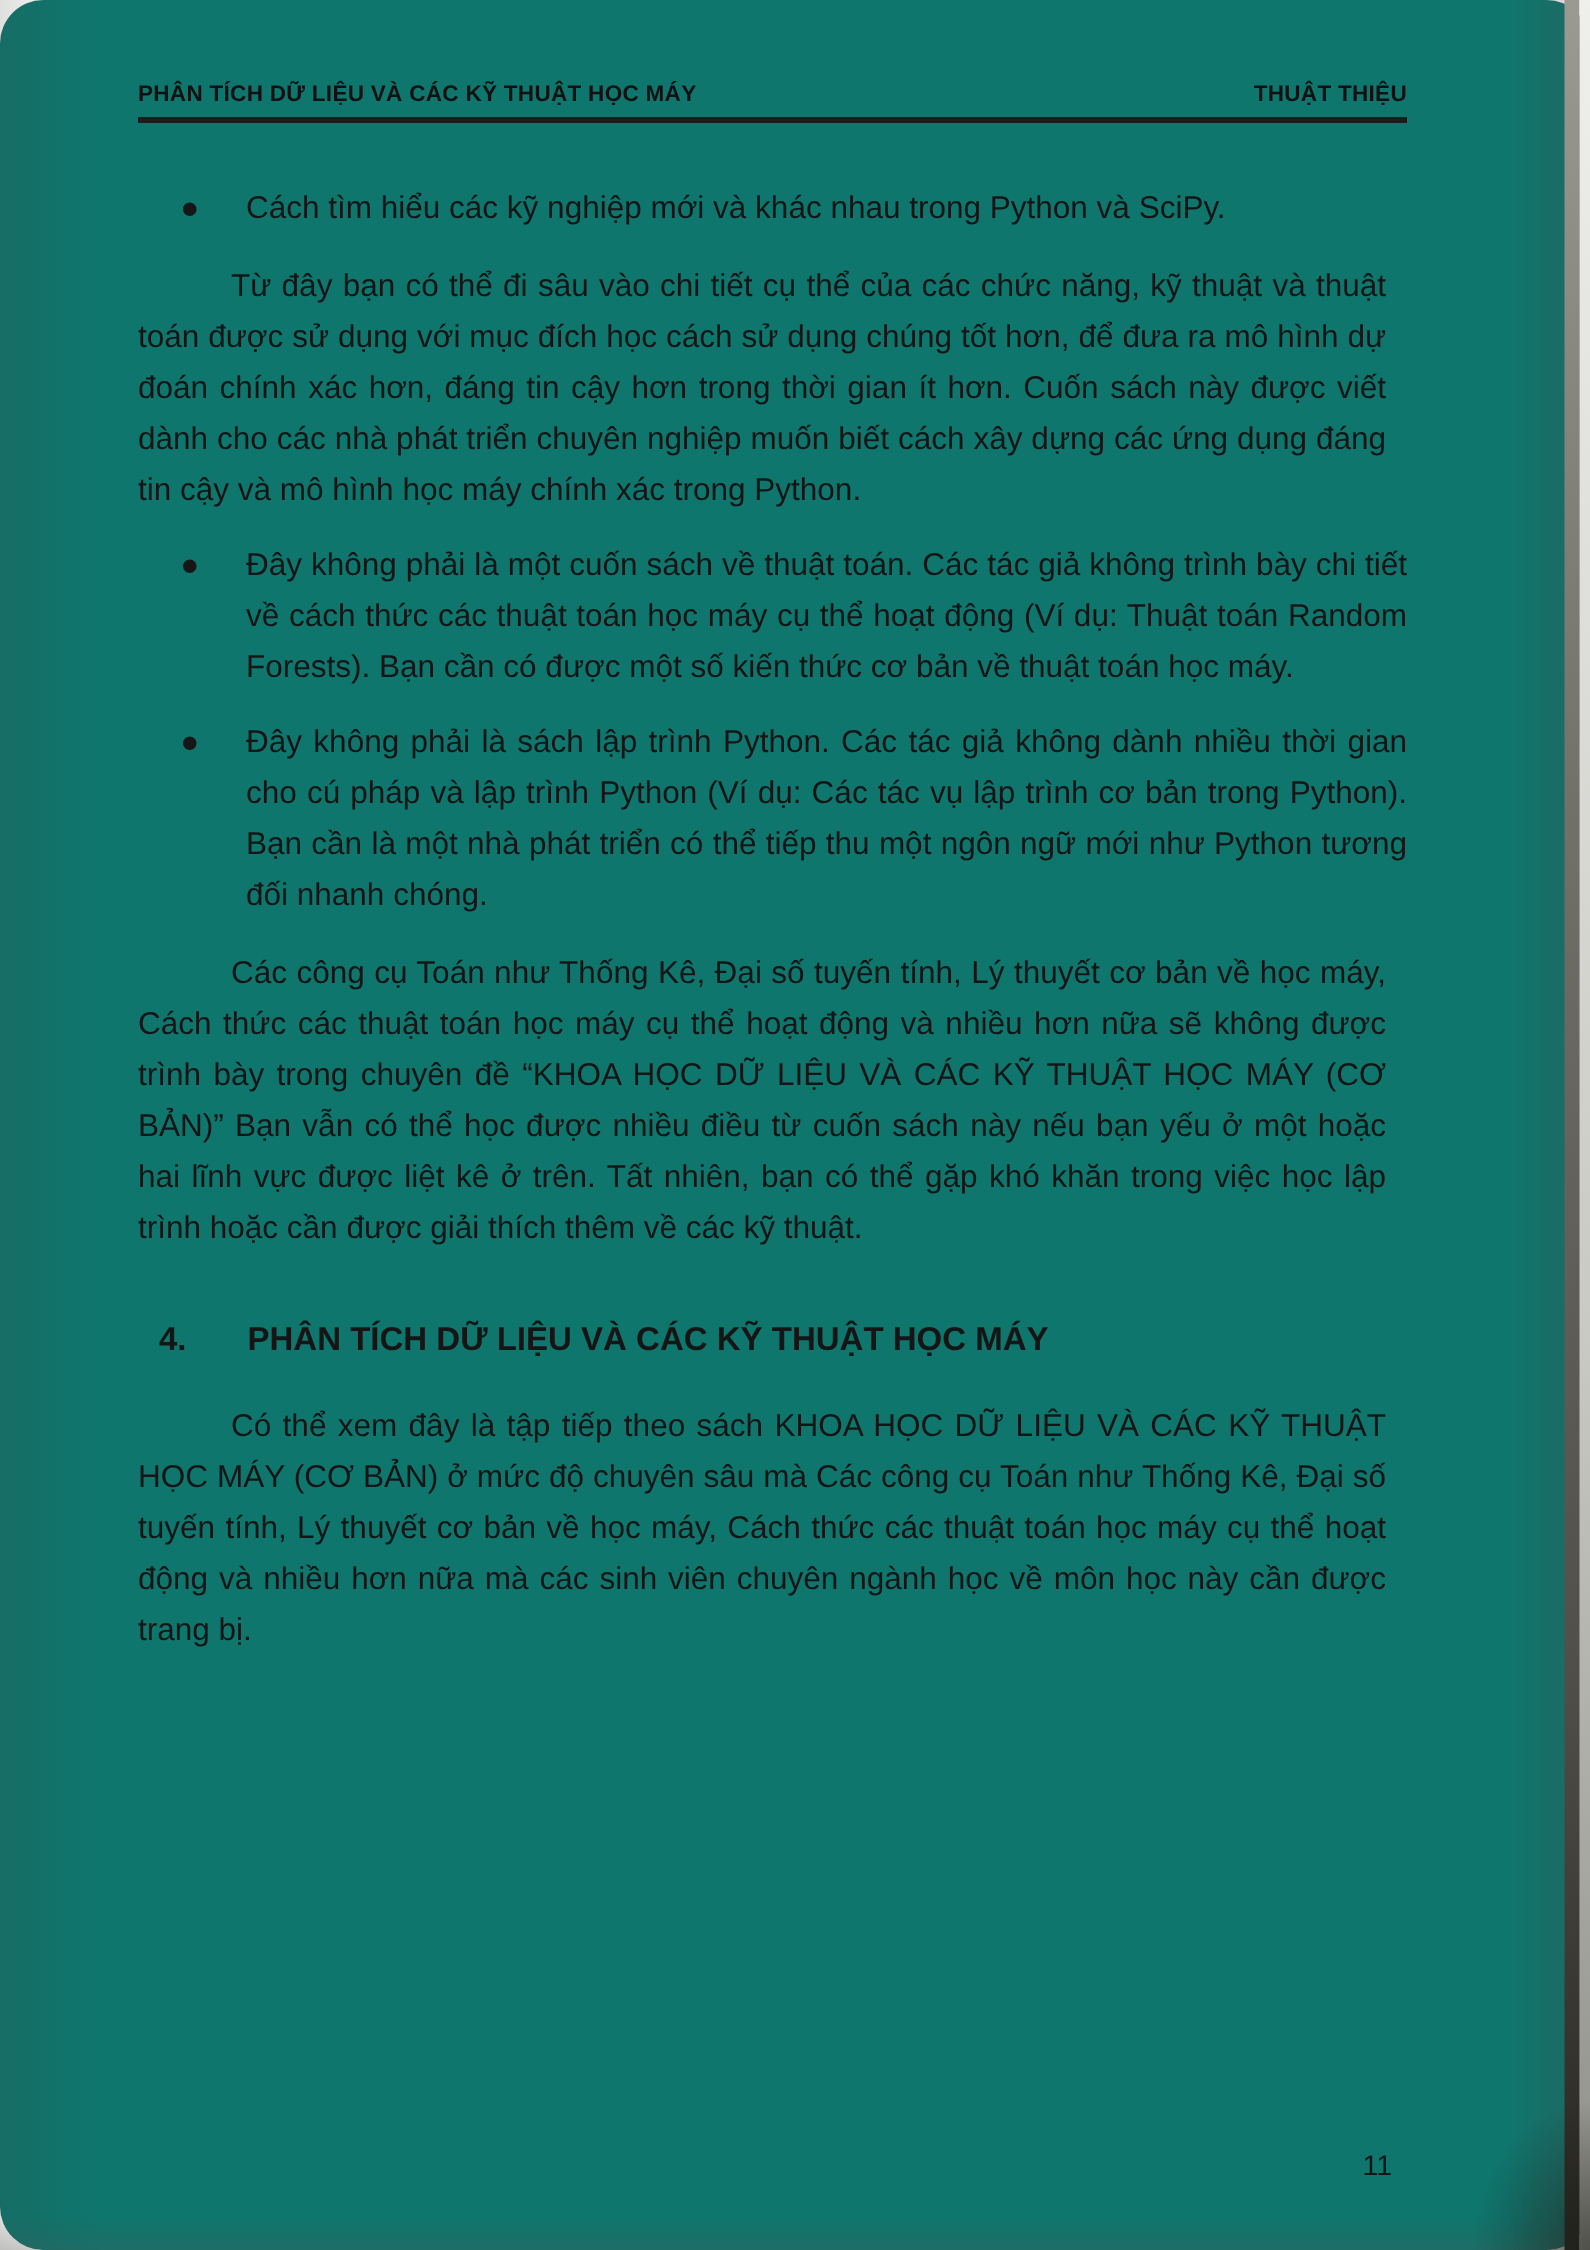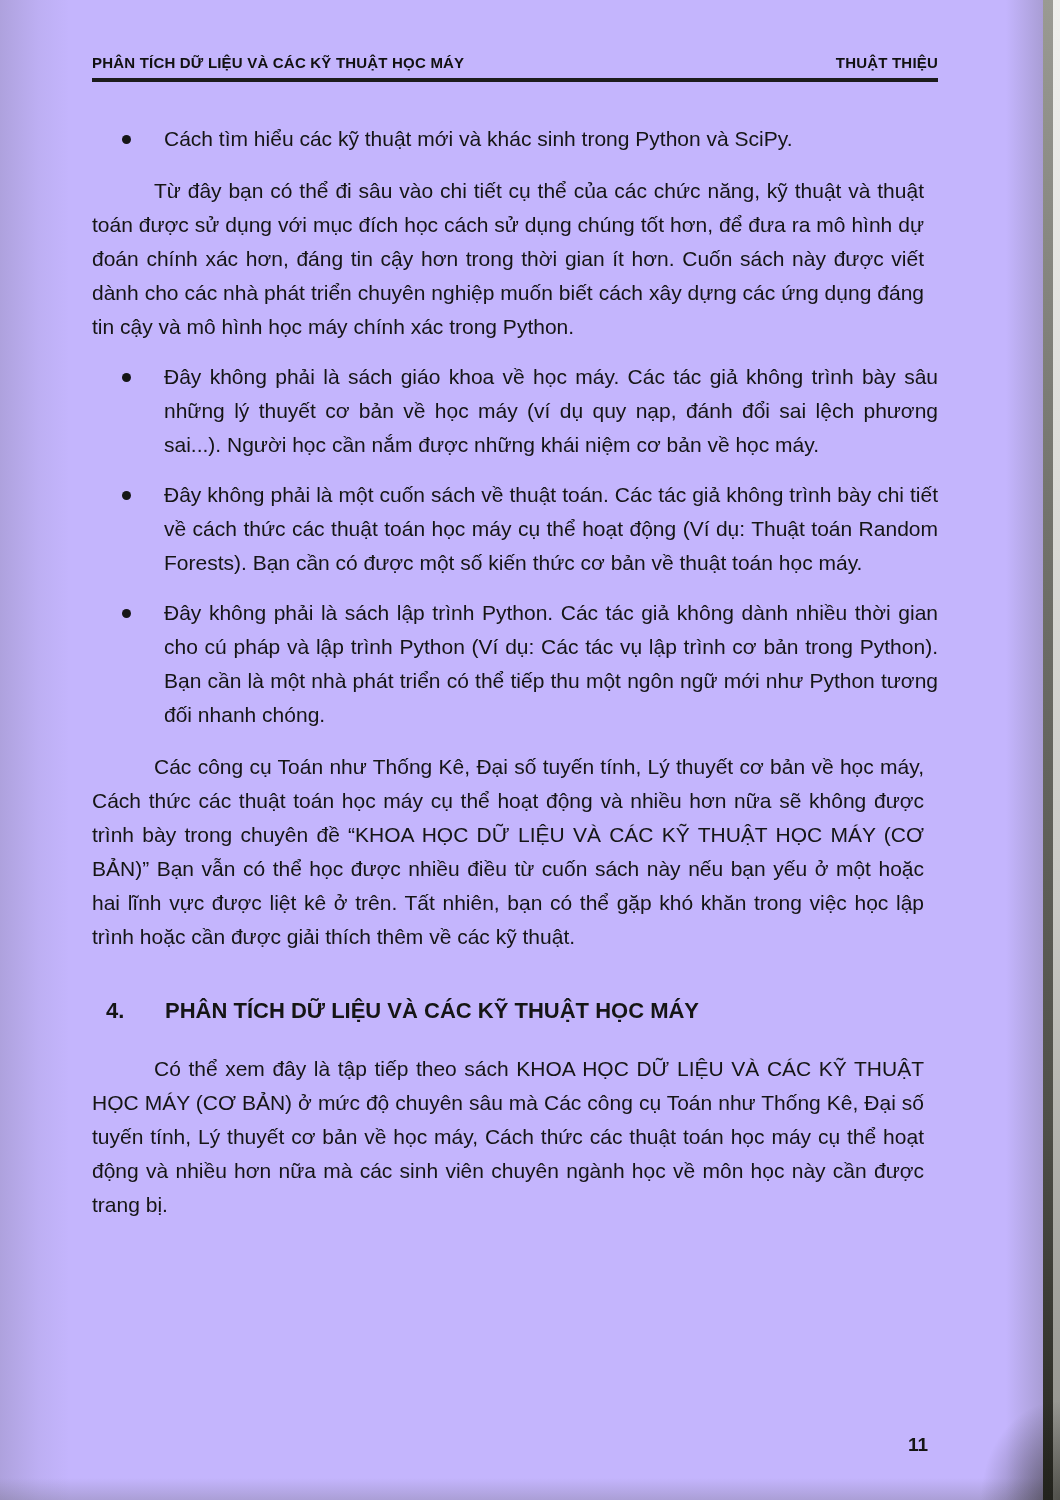--- a/index.html
+++ b/index.html
@@ -4,21 +4,21 @@
 <style>
   * { box-sizing: border-box; }
   html, body { margin: 0; padding: 0; }
   body {
     width: 1060px; height: 1500px;
     position: relative; overflow: hidden;
     background: #ffffff;
     font-family: "Liberation Sans", sans-serif;
     color: #151515;
   }
-  .scan { position: absolute; inset: 0; background: #c4b5fd; }
+  .scan { position: absolute; inset: 0; background: #0f766e; border-radius: 29px; }
 
   .page { position: relative; height: 100%; padding: 54px 122px 0 92px; z-index: 2; }
 
   .running-header {
     display: flex; justify-content: space-between; align-items: flex-end;
     font-weight: bold; font-size: 15px; letter-spacing: 0.2px; color: #111;
   }
   .header-rule { height: 4px; background: #1c1c1c; margin-top: 7px; }
 
   main { margin-top: 40px; font-size: 21px; line-height: 34px; text-align: justify; }
@@ -34,21 +34,21 @@
   .para { margin: 18px 14px 0 0; text-indent: 62px; }
 
   .section-heading {
     display: flex; font-weight: bold; font-size: 22px;
     margin-top: 40px; margin-bottom: 24px; text-align: left;
   }
   .heading-number { width: 73px; flex: none; padding-left: 14px; }
 
   .page-number {
     position: absolute; right: 132px; bottom: 44px;
-    font-weight: bold; font-size: 19px; z-index: 3;
+    font-weight: normal; font-size: 19px; z-index: 3;
   }
 
   
   .edge-left { position: absolute; left: 0; top: 0; width: 70px; height: 100%; z-index: 4; pointer-events: none;
     background: linear-gradient(90deg, rgba(60,60,55,0.16), rgba(60,60,55,0.05) 55%, rgba(60,60,55,0)); }
   .edge-bottom { position: absolute; left: 0; bottom: 0; width: 100%; height: 22px; z-index: 4; pointer-events: none;
     background: linear-gradient(0deg, rgba(80,80,75,0.22), rgba(80,80,75,0)); }
   .edge-right-shade { position: absolute; right: 16px; top: 0; width: 38px; height: 100%; z-index: 4; pointer-events: none;
     background: linear-gradient(90deg, rgba(70,70,65,0), rgba(70,70,65,0.22)); }
   .edge-right-strip { position: absolute; right: 7px; top: 0; width: 10px; height: 100%; z-index: 5; pointer-events: none;
@@ -66,27 +66,23 @@
 
     <header class="running-header">
       <span>PHÂN TÍCH DỮ LIỆU VÀ CÁC KỸ THUẬT HỌC MÁY</span>
       <span>THUẬT THIỆU</span>
     </header>
     <div class="header-rule"></div>
 
     <main id="content">
         <div class="bullet-item">
           <span class="bullet-marker"></span>
-          <span class="bullet-text">Cách tìm hiểu các kỹ thuật mới và khác sinh trong Python và SciPy.</span>
+          <span class="bullet-text">Cách tìm hiểu các kỹ nghiệp mới và khác nhau trong Python và SciPy.</span>
         </div>
         <p class="para">Từ đây bạn có thể đi sâu vào chi tiết cụ thể của các chức năng, kỹ thuật và thuật toán được sử dụng với mục đích học cách sử dụng chúng tốt hơn, để đưa ra mô hình dự đoán chính xác hơn, đáng tin cậy hơn trong thời gian ít hơn. Cuốn sách này được viết dành cho các nhà phát triển chuyên nghiệp muốn biết cách xây dựng các ứng dụng đáng tin cậy và mô hình học máy chính xác trong Python.</p>
-        <div class="bullet-item">
-          <span class="bullet-marker"></span>
-          <span class="bullet-text">Đây không phải là sách giáo khoa về học máy. Các tác giả không trình bày sâu những lý thuyết cơ bản về học máy (ví dụ quy nạp, đánh đổi sai lệch phương sai...). Người học cần nắm được những khái niệm cơ bản về học máy.</span>
-        </div>
         <div class="bullet-item">
           <span class="bullet-marker"></span>
           <span class="bullet-text">Đây không phải là một cuốn sách về thuật toán. Các tác giả không trình bày chi tiết về cách thức các thuật toán học máy cụ thể hoạt động (Ví dụ: Thuật toán Random Forests). Bạn cần có được một số kiến thức cơ bản về thuật toán học máy.</span>
         </div>
         <div class="bullet-item">
           <span class="bullet-marker"></span>
           <span class="bullet-text">Đây không phải là sách lập trình Python. Các tác giả không dành nhiều thời gian cho cú pháp và lập trình Python (Ví dụ: Các tác vụ lập trình cơ bản trong Python). Bạn cần là một nhà phát triển có thể tiếp thu một ngôn ngữ mới như Python tương đối nhanh chóng.</span>
         </div>
         <p class="para">Các công cụ Toán như Thống Kê, Đại số tuyến tính, Lý thuyết cơ bản về học máy, Cách thức các thuật toán học máy cụ thể hoạt động và nhiều hơn nữa sẽ không được trình bày trong chuyên đề “KHOA HỌC DỮ LIỆU VÀ CÁC KỸ THUẬT HỌC MÁY (CƠ BẢN)” Bạn vẫn có thể học được nhiều điều từ cuốn sách này nếu bạn yếu ở một hoặc hai lĩnh vực được liệt kê ở trên. Tất nhiên, bạn có thể gặp khó khăn trong việc học lập trình hoặc cần được giải thích thêm về các kỹ thuật.</p>
         <div class="section-heading">

